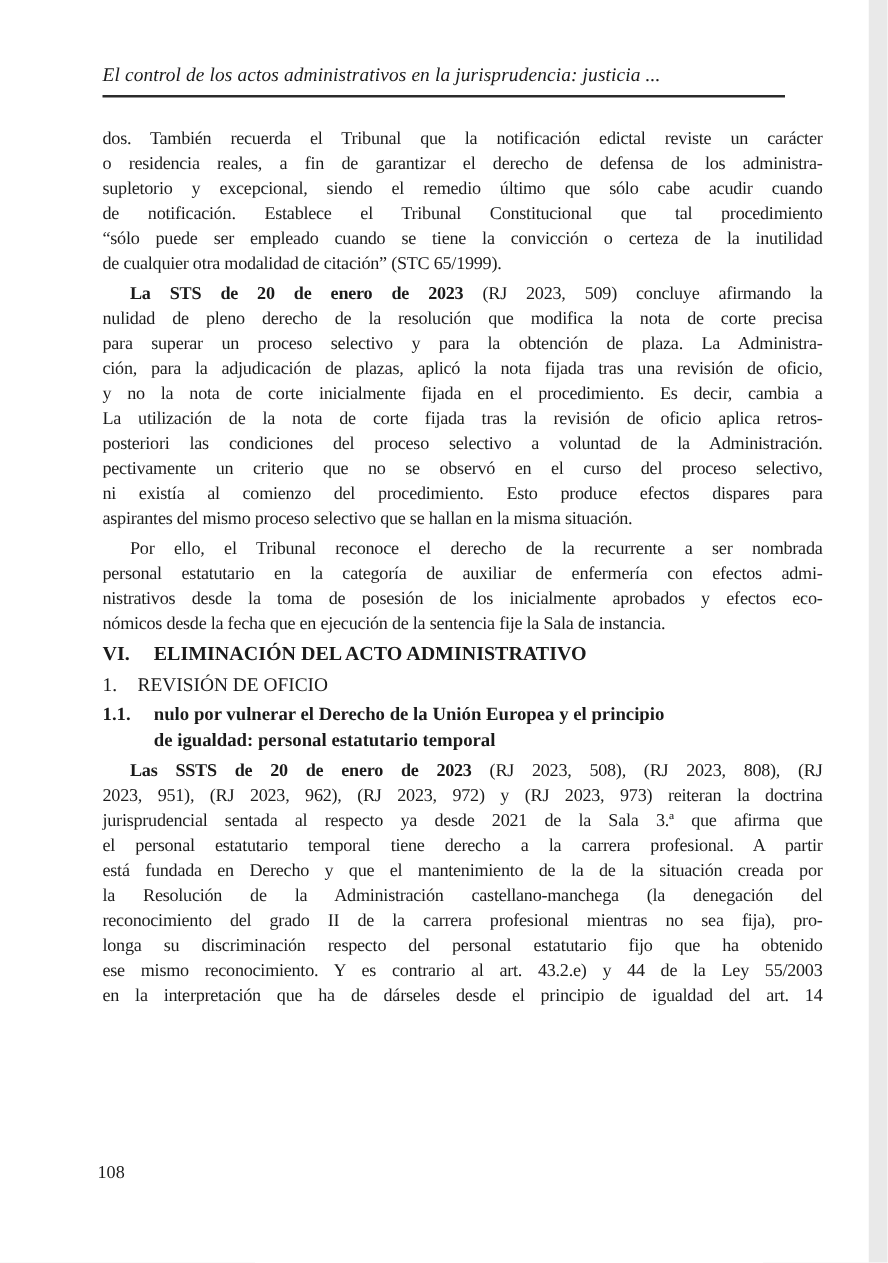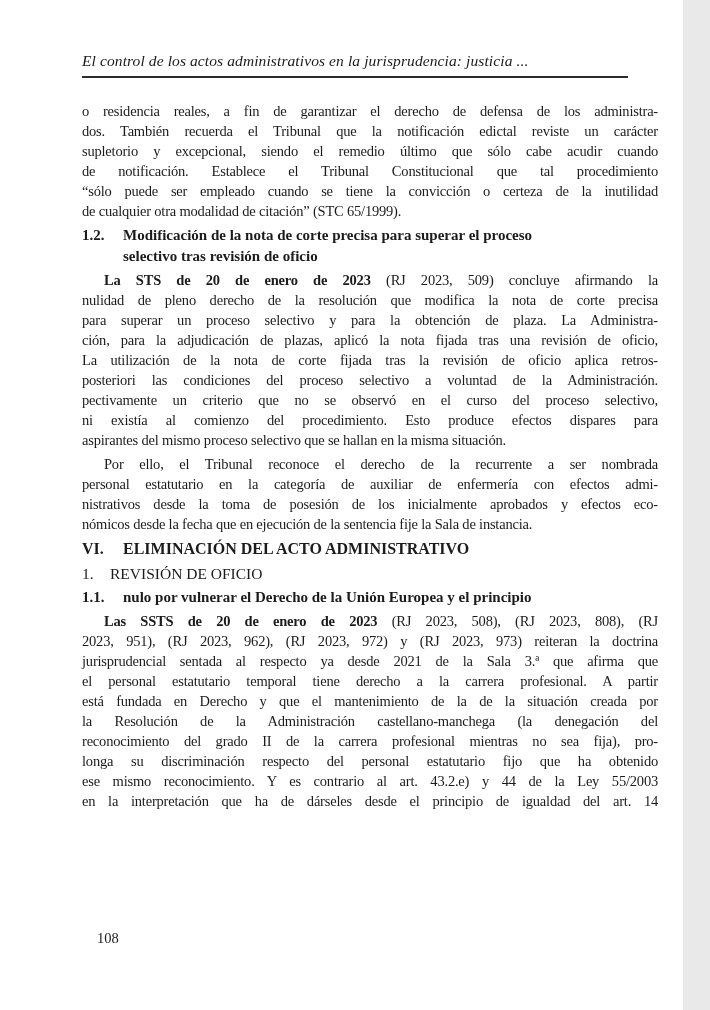--- a/index.html
+++ b/index.html
@@ -7,20 +7,21 @@
     width:710px; height:1010px;
     background:#e9e9e9;
     font-family:"Liberation Serif", serif;
   }
   .page {
     position:relative;
     width:683px; height:1010px;
     background:#ffffff;
     color:#1b1b1b;
     overflow:hidden;
+    padding-left:12px;
   }
   .running-header {
     position:absolute;
     left:82px; top:52px;
     width:546px;
     font-size:15.5px;
     font-style:italic;
     line-height:18px;
     padding-bottom:6px;
     border-bottom:2px solid #2b2b2b;
@@ -65,52 +66,46 @@
     line-height:21px;
     margin:0 0 3px 0;
   }
   .h-num-col { flex:0 0 41px; }
   .h-subsection .h-num-col { flex:0 0 28px; }
   .h-text-col { flex:1 1 auto; }
   .h-text-col .hline { display:block; }
 
   .page-number {
     position:absolute;
-    left:97px; top:929px;
+    left:78px; top:929px;
     font-size:14.5px;
     line-height:18px;
   }
 </style>
 </head>
 <body>
 
 <div class="page">
   <div class="running-header">El control de los actos administrativos en la jurisprudencia: justicia ...</div>
 
   <div class="column" id="flow">
       <div class="doc-para">
+        <div class="pline">dos. También recuerda el Tribunal que la notificación edictal reviste un carácter</div>
         <div class="pline">o residencia reales, a fin de garantizar el derecho de defensa de los administra-</div>
-        <div class="pline">dos. También recuerda el Tribunal que la notificación edictal reviste un carácter</div>
         <div class="pline">supletorio y excepcional, siendo el remedio último que sólo cabe acudir cuando</div>
         <div class="pline">de notificación. Establece el Tribunal Constitucional que tal procedimiento</div>
         <div class="pline">“sólo puede ser empleado cuando se tiene la convicción o certeza de la inutilidad</div>
         <div class="pline noj">de cualquier otra modalidad de citación” (STC 65/1999).</div>
-      </div>
-      <div class="doc-heading h-bold-numbered">
-        <div class="h-num-col">1.2.</div>
-        <div class="h-text-col">
-          <span class="hline">Modificación de la nota de corte precisa para superar el proceso</span>
-          <span class="hline">selectivo tras revisión de oficio</span>
-        </div>
       </div>
       <div class="doc-para">
         <div class="pline indent"><b>La STS de 20 de enero de 2023</b><span> (RJ 2023, 509) concluye afirmando la</span></div>
         <div class="pline">nulidad de pleno derecho de la resolución que modifica la nota de corte precisa</div>
         <div class="pline">para superar un proceso selectivo y para la obtención de plaza. La Administra-</div>
         <div class="pline">ción, para la adjudicación de plazas, aplicó la nota fijada tras una revisión de oficio,</div>
+        <div class="pline">y no la nota de corte inicialmente fijada en el procedimiento. Es decir, cambia a</div>
         <div class="pline">La utilización de la nota de corte fijada tras la revisión de oficio aplica retros-</div>
         <div class="pline">posteriori las condiciones del proceso selectivo a voluntad de la Administración.</div>
         <div class="pline">pectivamente un criterio que no se observó en el curso del proceso selectivo,</div>
         <div class="pline">ni existía al comienzo del procedimiento. Esto produce efectos dispares para</div>
         <div class="pline noj">aspirantes del mismo proceso selectivo que se hallan en la misma situación.</div>
       </div>
       <div class="doc-para">
         <div class="pline indent">Por ello, el Tribunal reconoce el derecho de la recurrente a ser nombrada</div>
         <div class="pline">personal estatutario en la categoría de auxiliar de enfermería con efectos admi-</div>
         <div class="pline">nistrativos desde la toma de posesión de los inicialmente aprobados y efectos eco-</div>
@@ -125,20 +120,21 @@
       <div class="doc-heading h-subsection">
         <div class="h-num-col">1.</div>
         <div class="h-text-col">
           <span class="hline">REVISIÓN DE OFICIO</span>
         </div>
       </div>
       <div class="doc-heading h-bold-numbered">
         <div class="h-num-col">1.1.</div>
         <div class="h-text-col">
           <span class="hline">nulo por vulnerar el Derecho de la Unión Europea y el principio</span>
+          <span class="hline">de igualdad: personal estatutario temporal</span>
         </div>
       </div>
       <div class="doc-para">
         <div class="pline indent"><b>Las SSTS de 20 de enero de 2023</b><span> (RJ 2023, 508), (RJ 2023, 808), (RJ</span></div>
         <div class="pline">2023, 951), (RJ 2023, 962), (RJ 2023, 972) y (RJ 2023, 973) reiteran la doctrina</div>
         <div class="pline">jurisprudencial sentada al respecto ya desde 2021 de la Sala 3.ª que afirma que</div>
         <div class="pline">el personal estatutario temporal tiene derecho a la carrera profesional. A partir</div>
         <div class="pline">está fundada en Derecho y que el mantenimiento de la de la situación creada por</div>
         <div class="pline">la Resolución de la Administración castellano-manchega (la denegación del</div>
         <div class="pline">reconocimiento del grado II de la carrera profesional mientras no sea fija), pro-</div>

